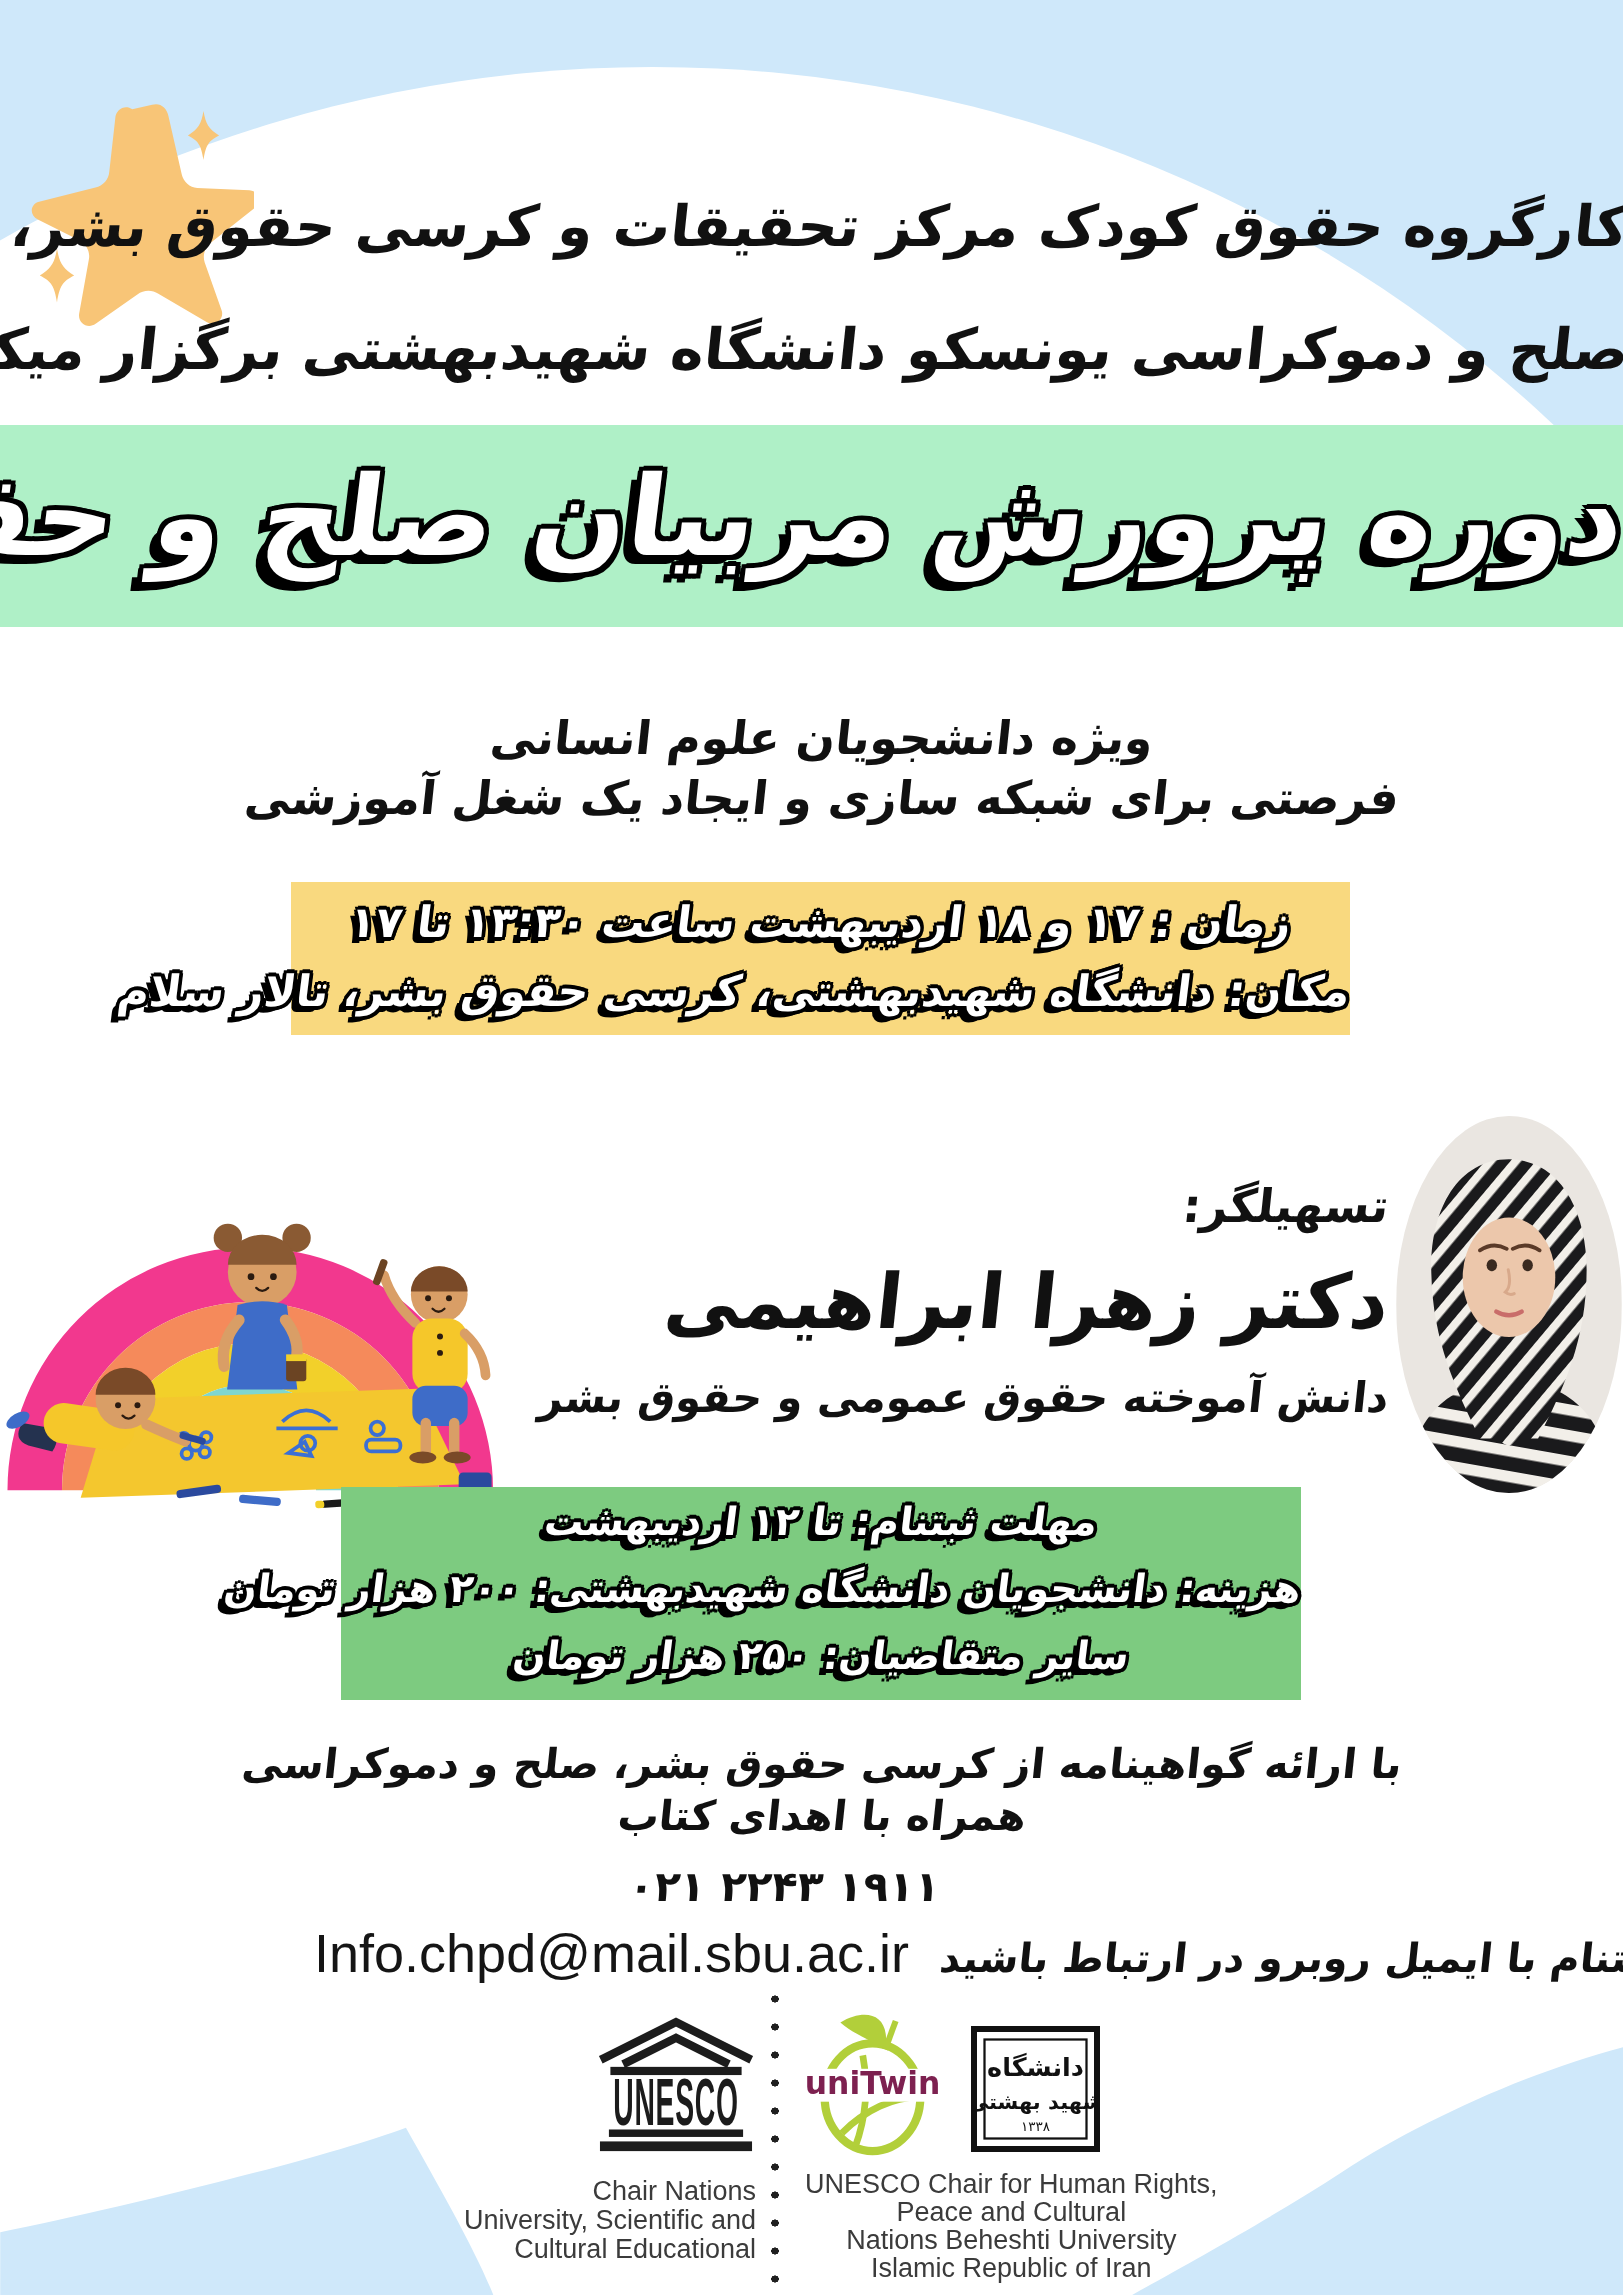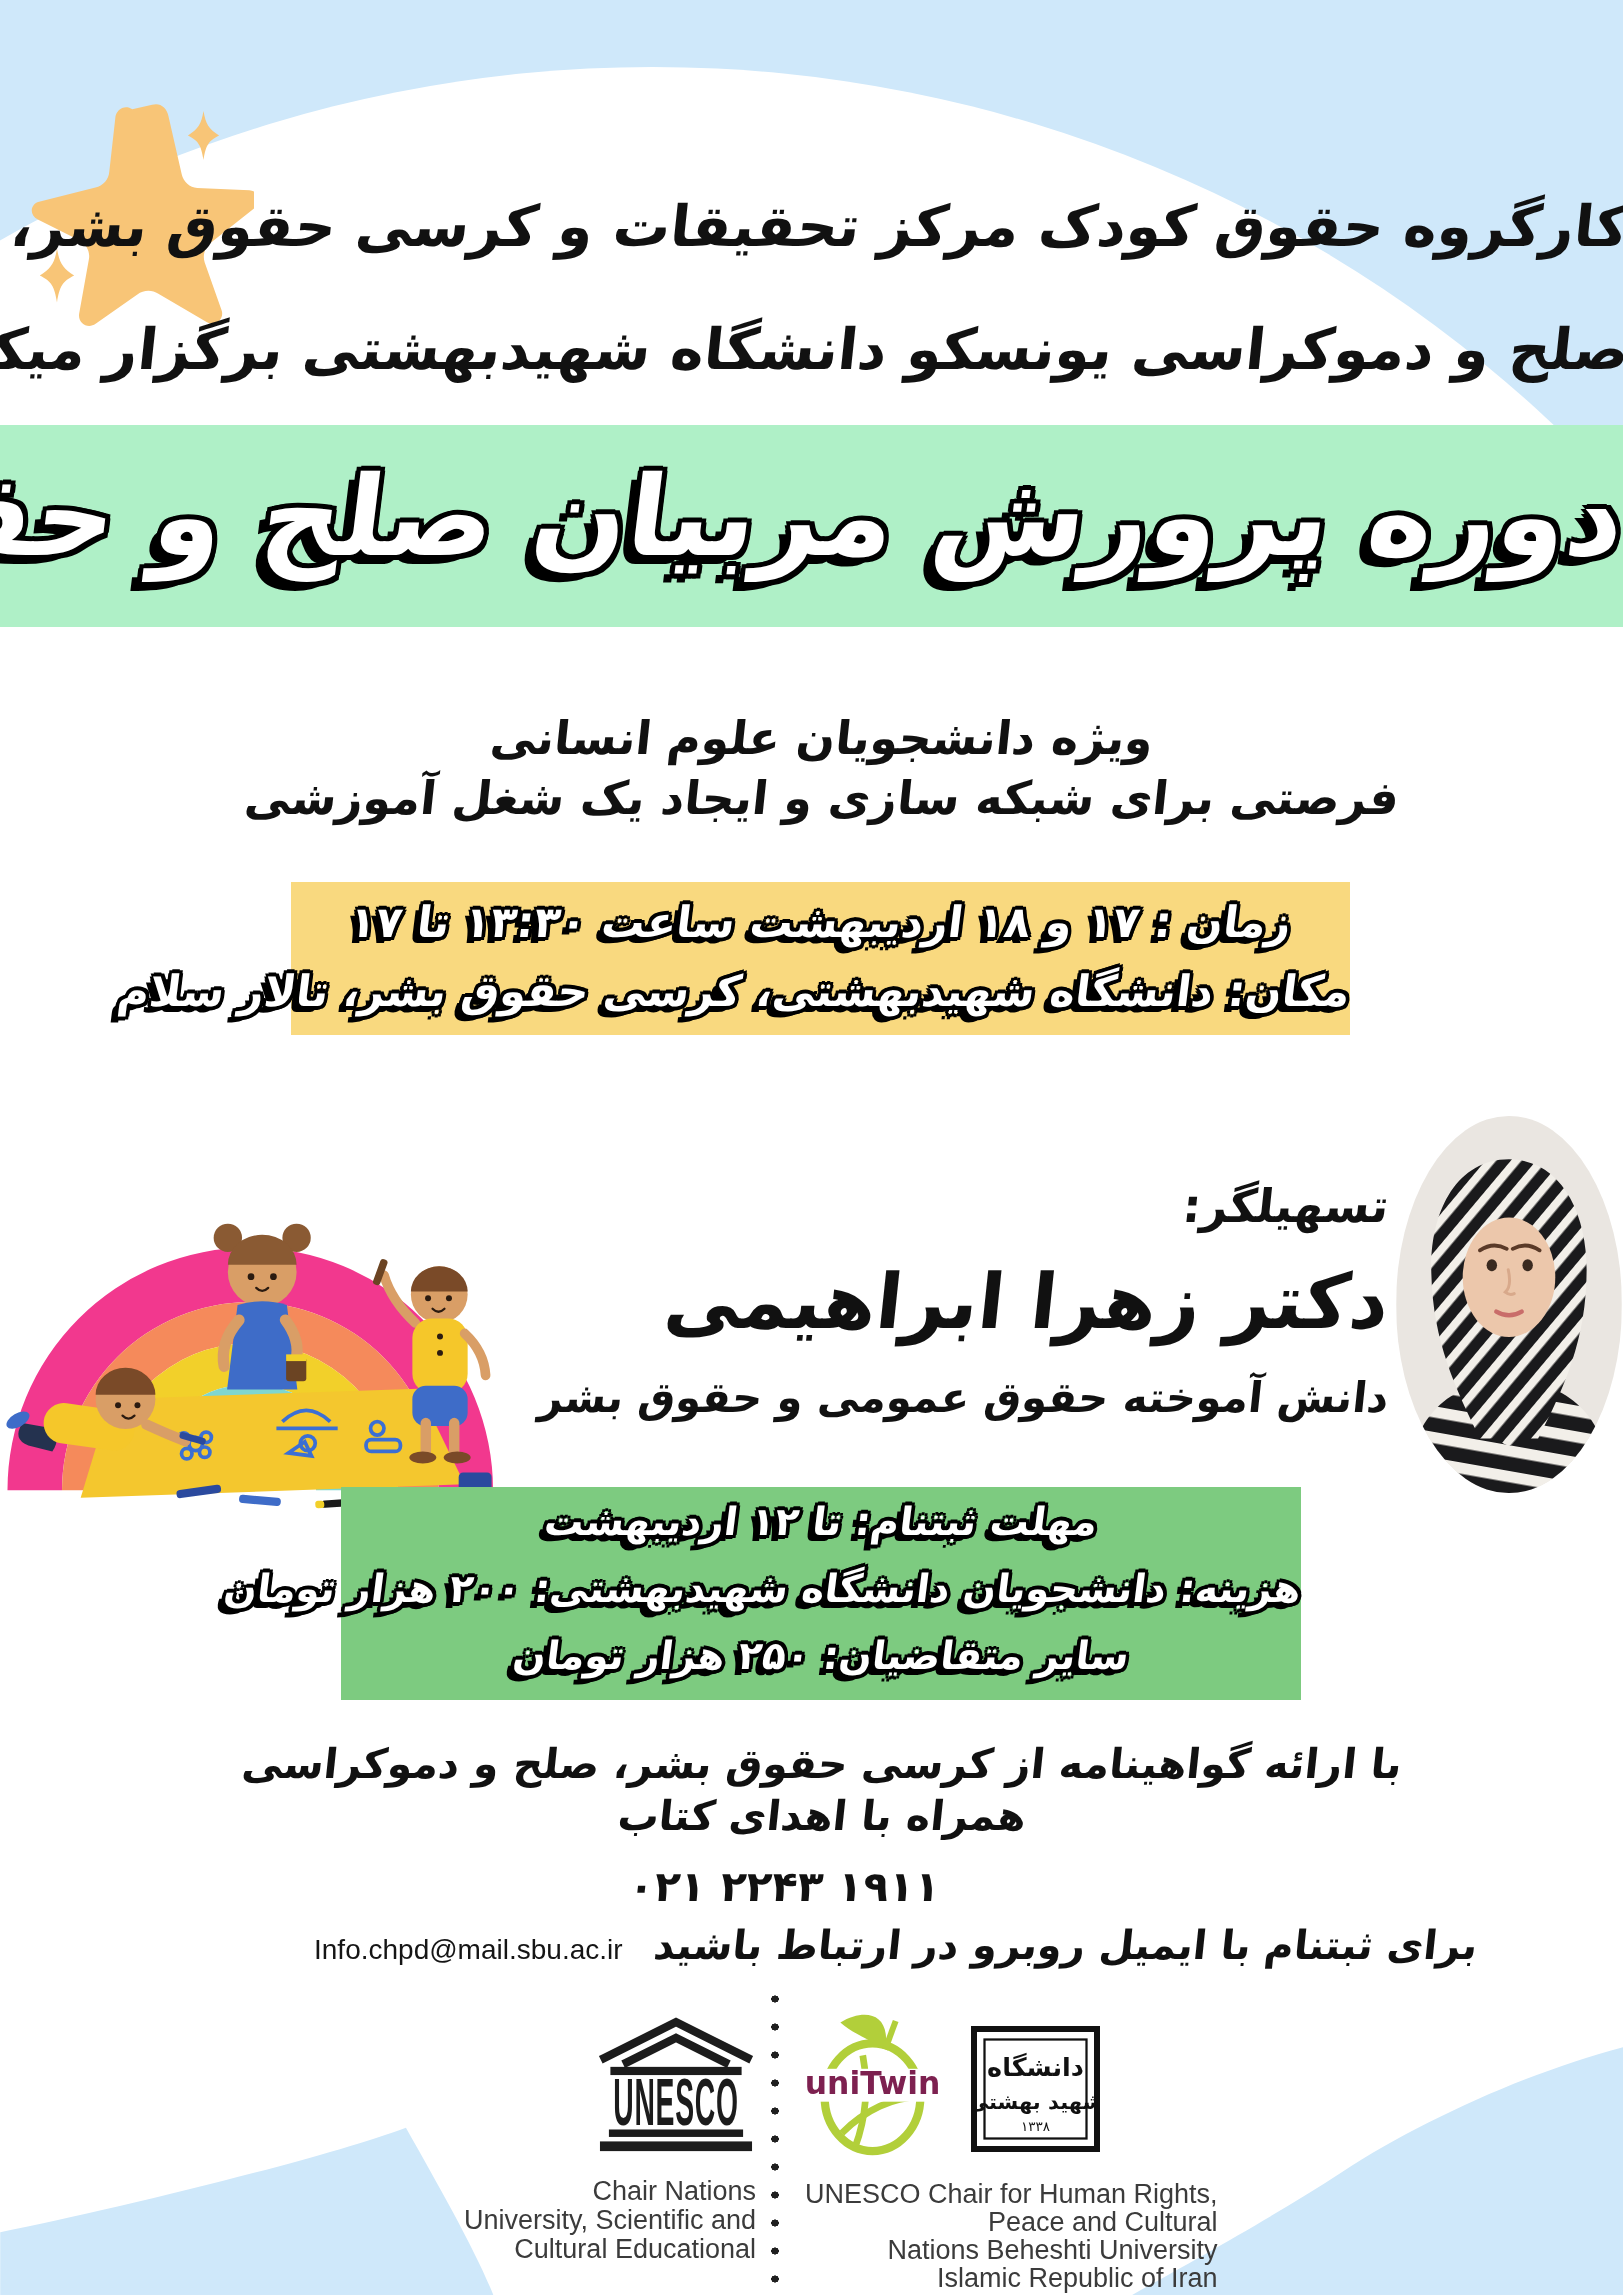--- a/index.html
+++ b/index.html
@@ -50,31 +50,31 @@
   
   .reg-box{position:absolute;left:341px;top:1487px;width:960px;height:213px;background:#7dcb80;z-index:3;}
   .reg-l1{top:12px;font-size:39px;}
   .reg-l2{top:79px;font-size:39px;}
   .reg-l3{top:146px;font-size:39px;}
   .cert-line1{left:224px;width:1196px;top:1740px;font-size:41px;}
   .cert-line2{left:224px;width:1196px;top:1792px;font-size:41px;}
   .phone-line{left:224px;width:1121px;top:1862px;font-size:42px;direction:ltr;}
   
   .email-row{position:absolute;left:314px;top:1922px;display:flex;align-items:baseline;gap:31px;z-index:4;white-space:nowrap;}
-  .email-text{font-family:"Liberation Sans",sans-serif;font-weight:400;font-size:28px;color:#151515;}
+  .email-text{font-family:"Liberation Sans",sans-serif;font-weight:400;font-size:54px;color:#151515;}
   .email-note{font-size:40px;}
   
   .dotted-divider{position:absolute;left:771px;top:1985px;width:7.5px;height:311px;z-index:4;
     background-image:radial-gradient(circle,#1f1f1f 3.4px,transparent 3.7px);background-size:7.5px 28px;background-repeat:repeat-y;}
   .unesco-logo{position:absolute;left:594px;top:2016px;width:164px;height:139px;z-index:4;}
   .unitwin-logo{position:absolute;left:797px;top:2006px;width:151px;height:151px;z-index:4;}
   .sbu-logo{position:absolute;left:971px;top:2026px;width:129px;height:126px;z-index:4;}
   .caption{position:absolute;z-index:4;font-family:"Liberation Sans",sans-serif;color:#3b3b3b;font-size:27px;line-height:29px;font-weight:400;}
   .unesco-caption{right:868px;top:2177px;text-align:right;}
-  .chair-caption{left:805px;top:2170px;text-align:right;line-height:28px;margin-top:10px;}
+  .chair-caption{left:805px;top:2170px;text-align:center;line-height:28px;}
 </style>
 </head>
 <body>
 
 <div id="poster">
 
   <div class="top-blue"></div>
   <div class="white-arch"></div>
 
   <svg class="wave-svg" viewBox="0 0 2173 352">

